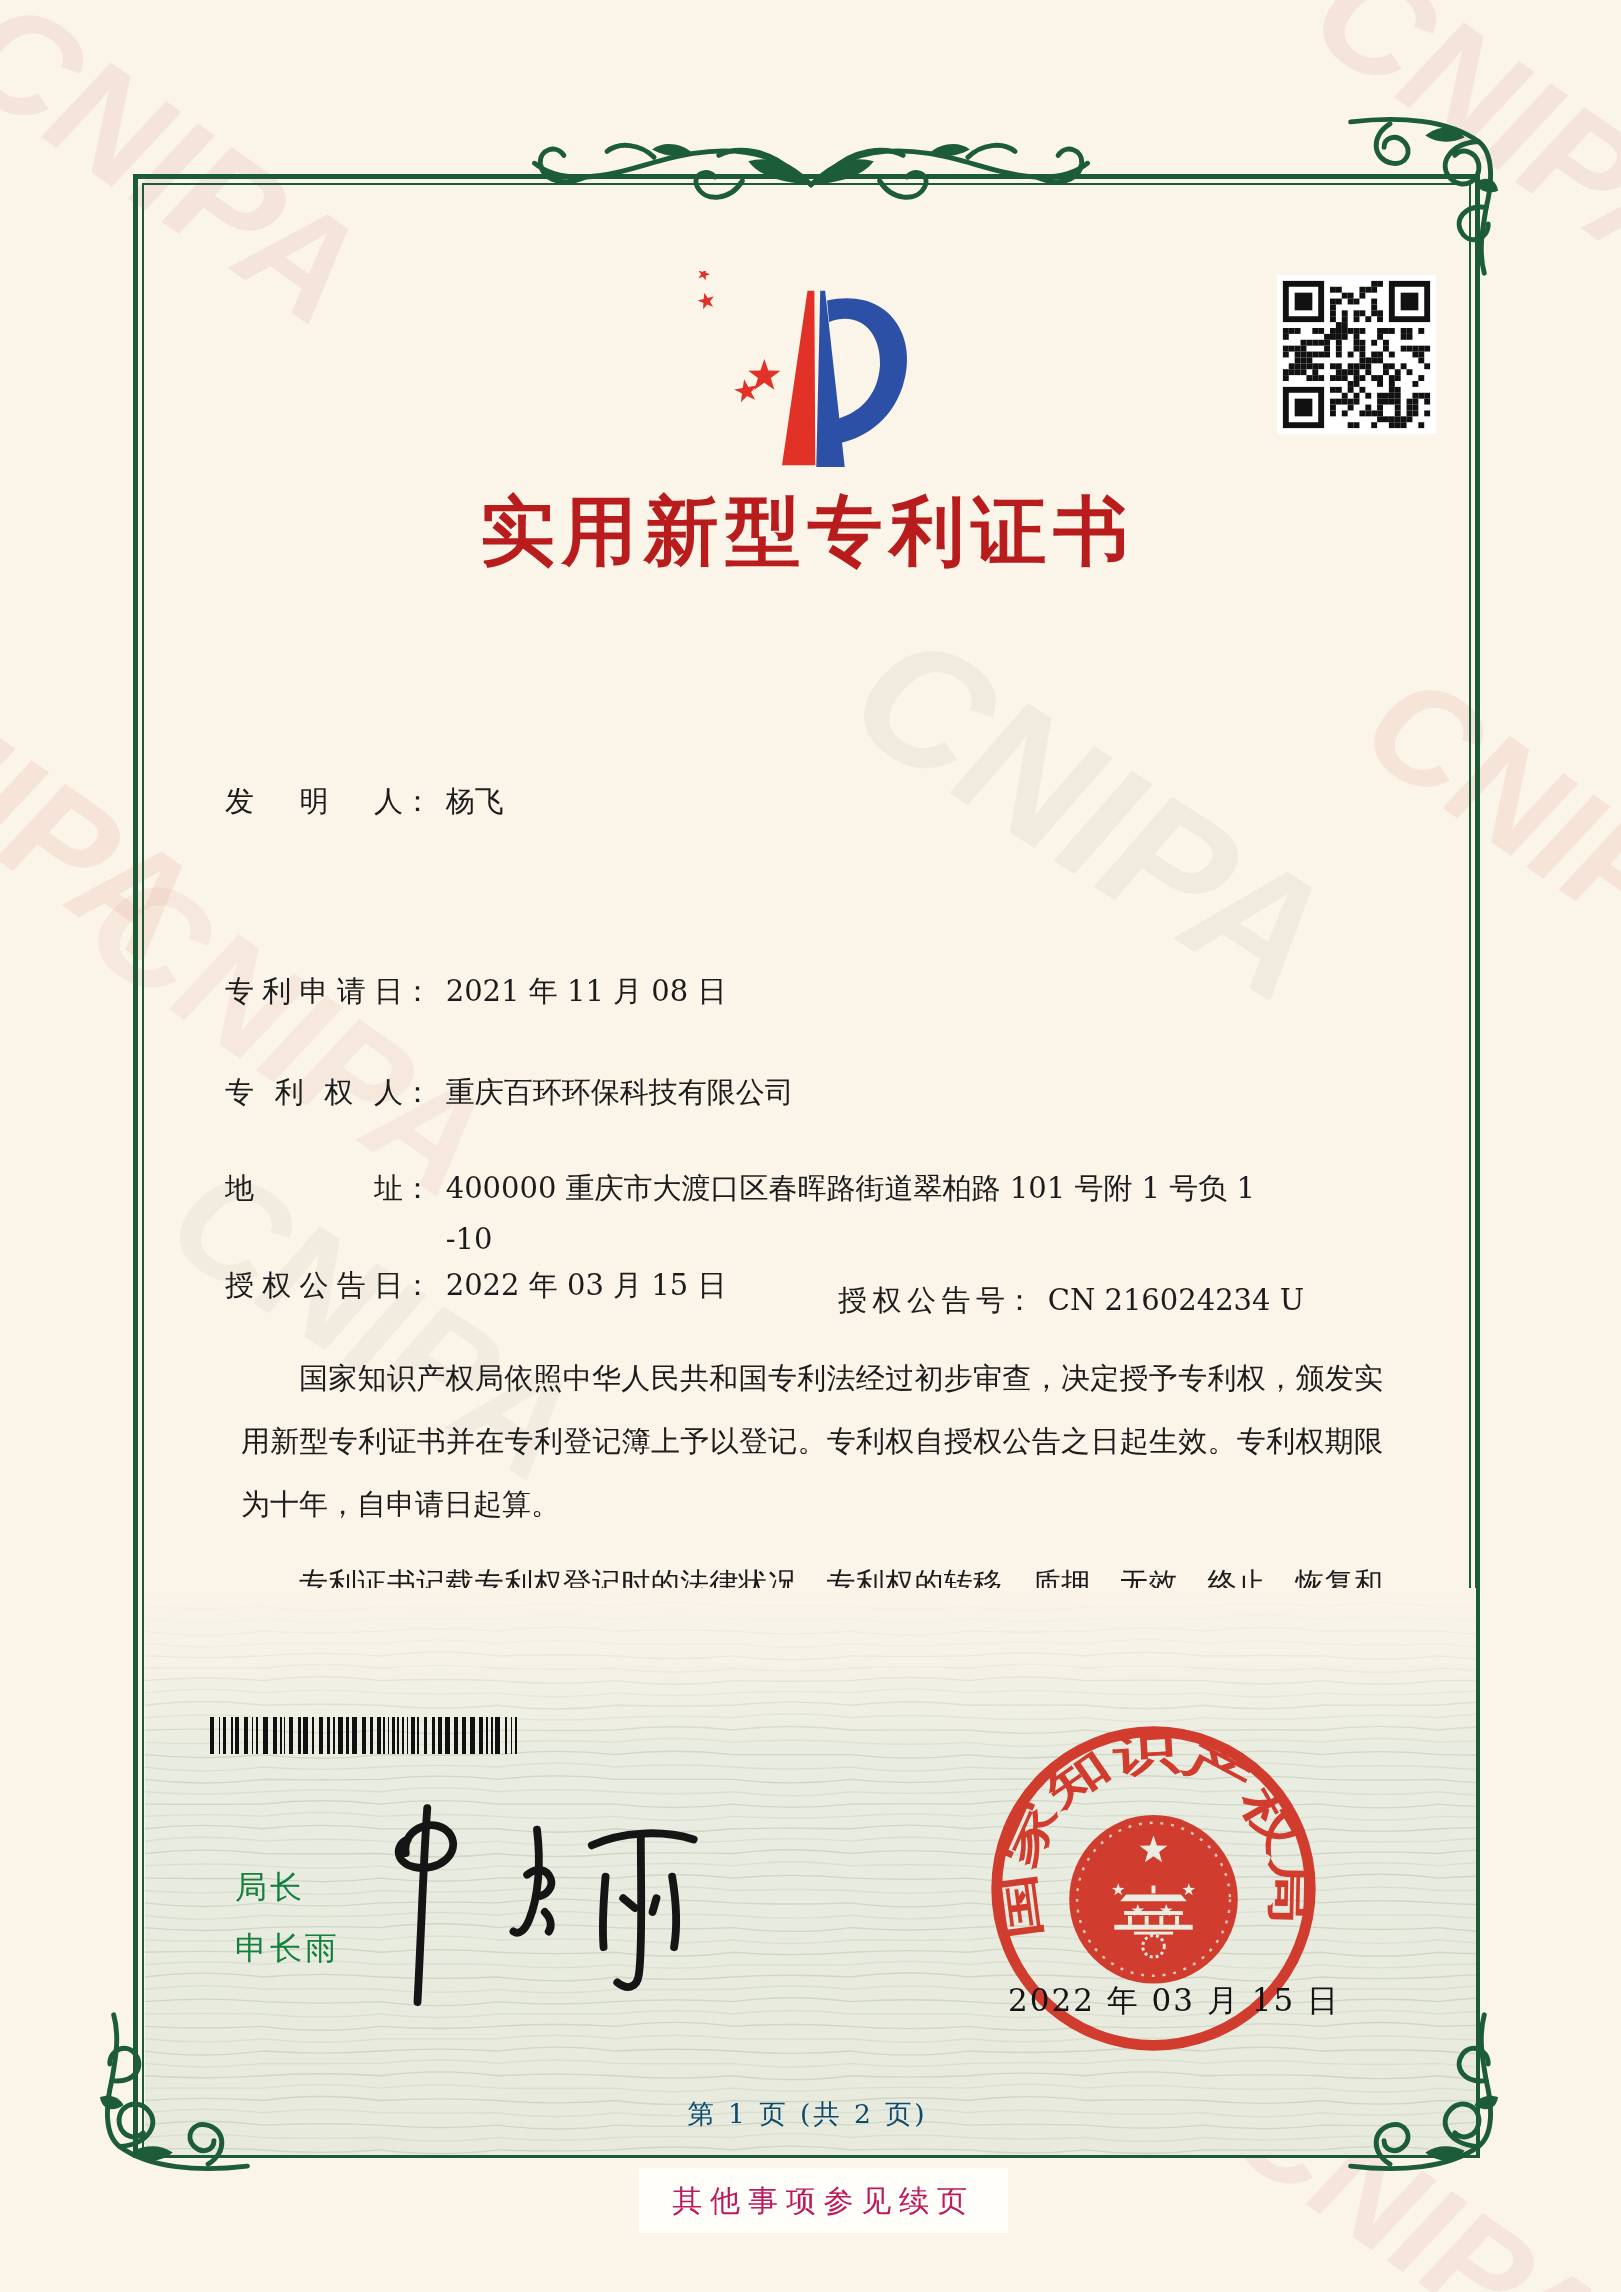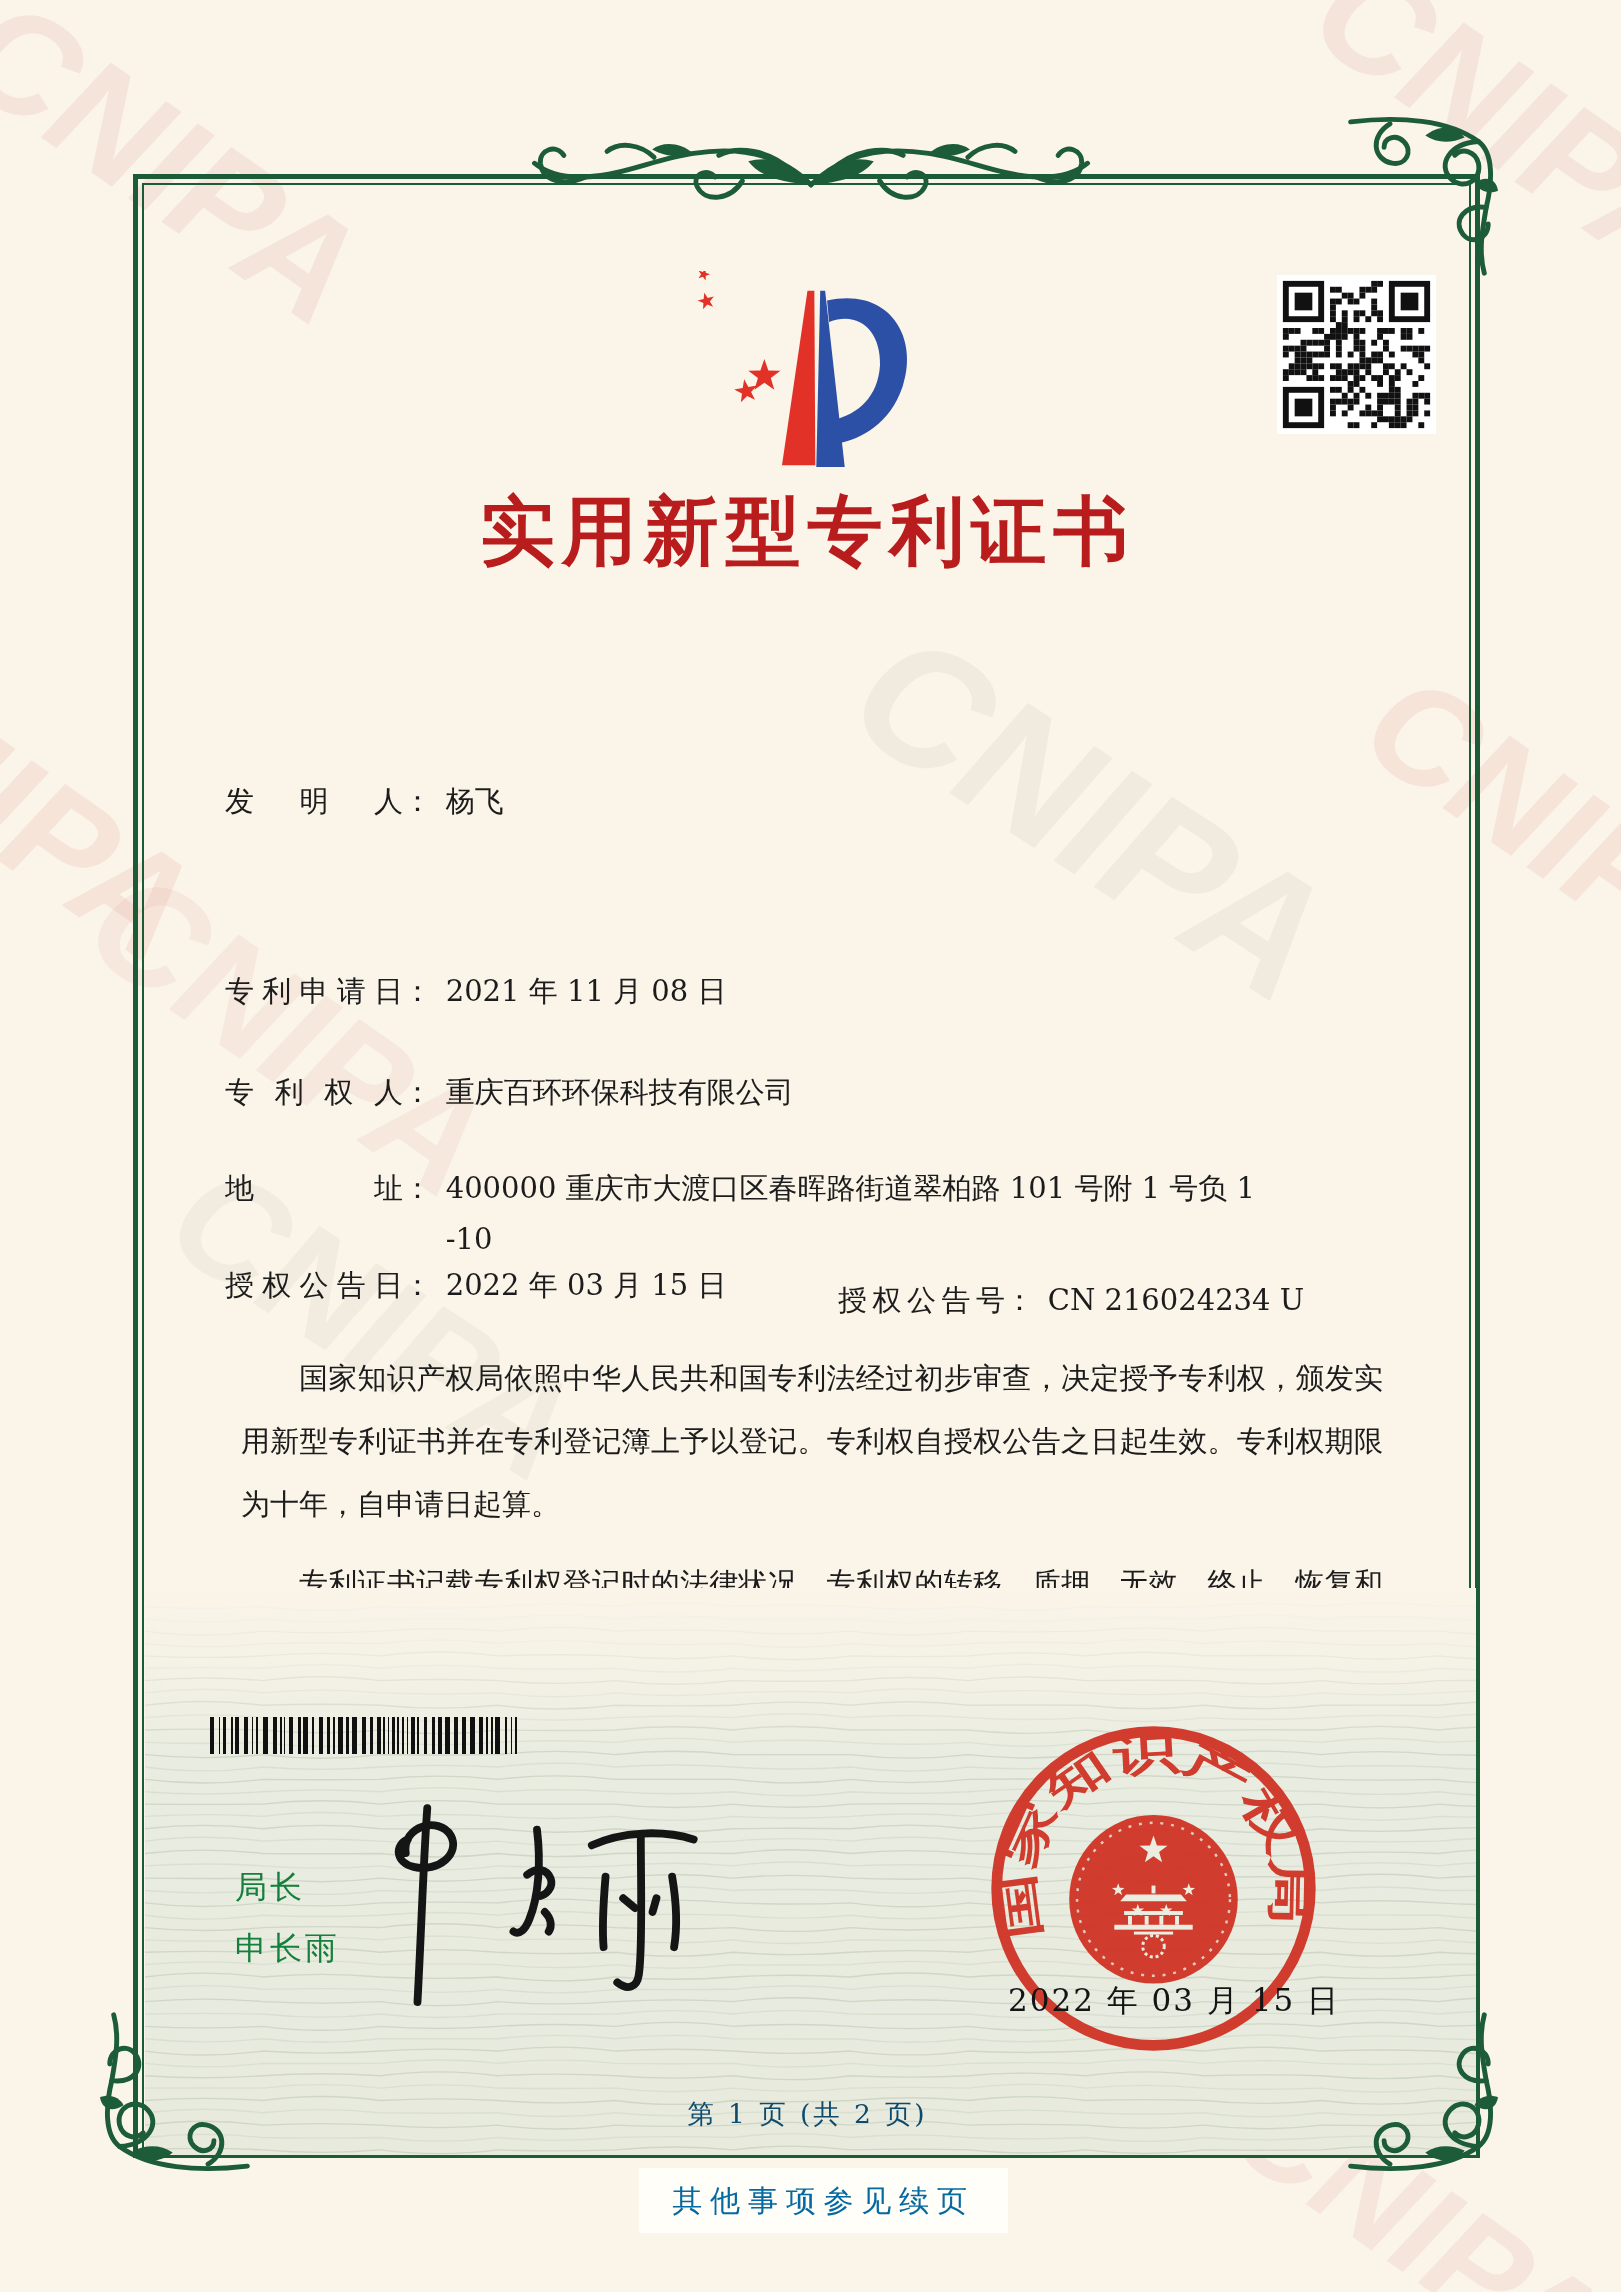--- a/index.html
+++ b/index.html
@@ -51,21 +51,21 @@
 
   .seal{position:absolute;left:982px;top:1717px;z-index:4;opacity:.96;}
   .sealdate{position:absolute;left:1008px;top:1980px;width:304px;z-index:5;
             font-size:31px;color:#141414;letter-spacing:2px;white-space:nowrap;}
 
   .pageno{position:absolute;left:133px;top:2096px;width:1349px;text-align:center;
           font-size:26.5px;color:#0c4a6e;z-index:4;letter-spacing:2.9px;}
 
   .footband{position:absolute;left:639px;top:2168px;width:369px;height:65px;
             background:#fffef8;z-index:6;text-align:center;}
-  .footband span{font-size:30px;color:#0369a1;letter-spacing:7.8px;line-height:65px;}
+  .footband span{font-size:30px;color:#be185d;letter-spacing:7.8px;line-height:65px;}
 
   .orn{position:absolute;z-index:3;}
 </style>
 </head>
 <body>
 
 <div class="paper">
 
   <span class="wm" style="left:39px;top:-29px;font-size:147px;color:rgba(224,150,140,.16);transform:rotate(35deg) skewX(-8deg);">CNIPA</span>
   <span class="wm" style="left:1392px;top:-69px;font-size:147px;color:rgba(224,150,140,.16);transform:rotate(35deg) skewX(-8deg);">CNIPA</span>

